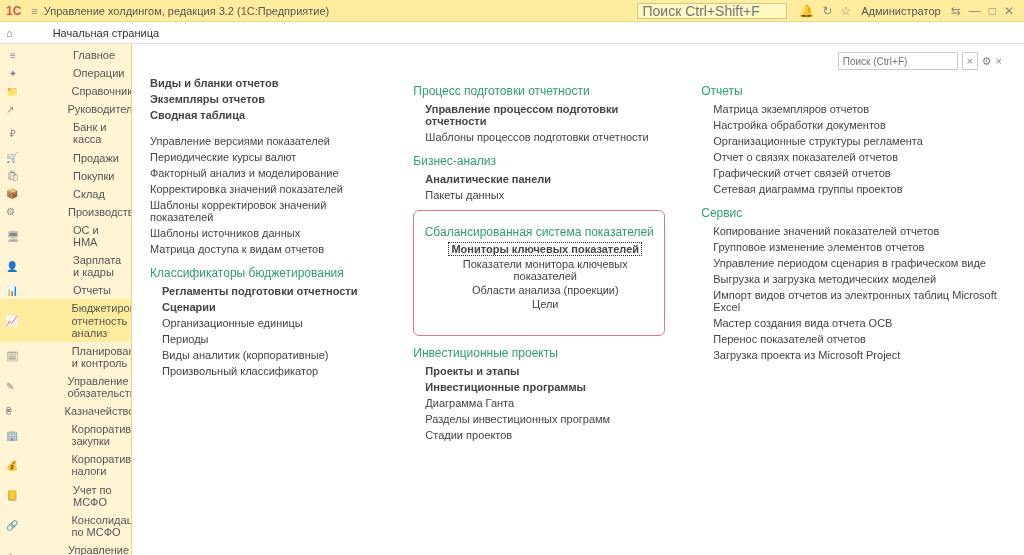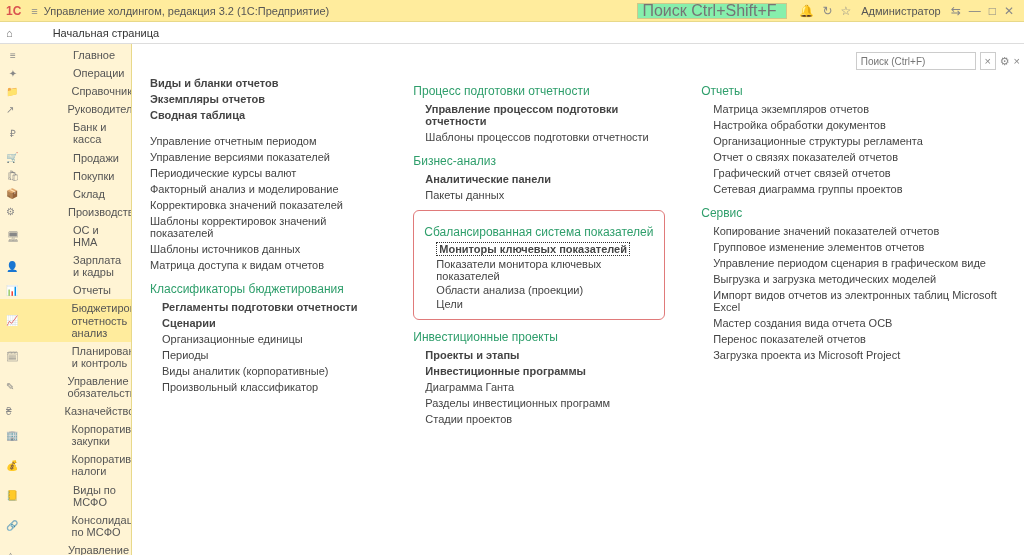--- a/index.html
+++ b/index.html
@@ -2,45 +2,45 @@
 <html><head>
 <meta charset="utf-8">
 <style>
 * { box-sizing: border-box; margin: 0; padding: 0; }
 body { font-family: Arial, sans-serif; font-size: 11px; color: #333; background: #fff; width: 1024px; height: 555px; overflow: hidden; }
 .titlebar { height: 22px; background: #ffec9d; display: flex; align-items: center; padding: 0 6px; border-bottom: 1px solid #e8d98a; }
 .logo { color: #d9534f; font-weight: bold; font-size: 12px; margin-right: 4px; }
 .burger { color: #888; margin: 0 6px; cursor: pointer; }
 .titlebar-title { flex: 0 0 auto; color: #555; }
 .titlebar-spacer { flex: 1; }
-.topsearch { width: 150px; height: 16px; border: 1px solid #d0c88a; background: #86efac; font-size: 16px; padding: 0 4px; margin-right: 8px; }
+.topsearch { width: 150px; height: 16px; border: 1px solid #d0c88a; background: #fef9c3; font-size: 14px; padding: 0 4px; margin-right: 8px; }
 .titlebar-icon { color: #888; margin: 0 4px; cursor: pointer; font-size: 12px; }
 .titlebar-admin { color: #555; margin: 0 6px; }
 .tabbar { height: 22px; background: #fff; border-bottom: 1px solid #ddd; display: flex; align-items: center; padding: 0 6px; }
 .tab-home-icon { margin-right: 4px; color: #777; }
 .tab-home { color: #333; font-size: 11px; padding-left: 36px; }
 .main { display: flex; height: 511px; }
 .sidebar { width: 132px; background: #fff4d4; border-right: 1px solid #e8d98a; overflow-y: auto; padding: 2px 0; }
 .sidebar-item { display: flex; align-items: center; padding: 3px 6px; cursor: pointer; color: #555; line-height: 1.1; }
 .sidebar-item.active { background: #ffec9d; }
 .sidebar-item .sicon { width: 14px; text-align: center; margin-right: 5px; color: #888; font-size: 10px; }
 .sidebar-item .slabel { flex: 1; padding-left: 48px; }
 .content { flex: 1; position: relative; padding: 12px 18px; overflow: auto; }
-.content-topbar { position: absolute; top: 8px; right: 4px; display: flex; align-items: center; gap: 4px; }
+.content-topbar { position: absolute; top: 8px; right: 22px; display: flex; align-items: center; gap: 4px; }
 .content-search { width: 120px; height: 18px; border: 1px solid #ccc; font-size: 10px; padding: 0 4px; }
 .content-search-clear { border: 1px solid #ccc; width: 16px; height: 18px; display:flex; align-items:center; justify-content:center; color:#888; cursor:pointer; }
 .content-gear { color: #888; cursor: pointer; }
 .content-close { color: #888; cursor: pointer; }
 .cols { display: flex; gap: 36px; margin-top: 20px; }
 .col { display: flex; flex-direction: column; gap: 2px; }
 .heading { color: #2e9e6b; font-weight: normal; font-size: 12px; margin-top: 8px; margin-bottom: 2px; cursor: pointer; }
 .link { color: #444; font-size: 11px; padding: 1px 0; cursor: pointer; }
 .link.bold { font-weight: bold; }
 .link.indent { padding-left: 12px; }
-.highlight-box { border: 1px solid #e07a7a; border-radius: 6px; padding: 6px 10px 8px; margin-top: 6px; }
+.highlight-box { border: 1px solid #e07a7a; border-radius: 6px; padding: 6px 10px 24px; margin-top: 6px; text-align: center; }
 .selected-link { border: 1px dotted #333; padding: 0 2px; display: inline-block; }
 </style>
 </head>
 <body>
 
 <div class="titlebar">
   <span class="logo">1С</span>
   <span class="burger">≡</span>
   <span class="titlebar-title">Управление холдингом, редакция 3.2  (1С:Предприятие)</span>
   <span class="titlebar-spacer"></span>
@@ -129,21 +129,21 @@
       <div class="sidebar-item">
         <span class="sicon">🏢</span>
         <span class="slabel">Корпоративные закупки</span>
       </div>
       <div class="sidebar-item">
         <span class="sicon">💰</span>
         <span class="slabel">Корпоративные налоги</span>
       </div>
       <div class="sidebar-item">
         <span class="sicon">📒</span>
-        <span class="slabel">Виды по МСФО</span>
+        <span class="slabel">Учет по МСФО</span>
       </div>
       <div class="sidebar-item">
         <span class="sicon">🔗</span>
         <span class="slabel">Консолидация по МСФО</span>
       </div>
       <div class="sidebar-item">
         <span class="sicon">⚠</span>
         <span class="slabel">Управление рисками</span>
       </div>
       <div class="sidebar-item">
@@ -160,21 +160,20 @@
       <span class="content-gear">⚙</span>
       <span class="content-close">×</span>
     </div>
 
     <div class="cols">
       <div class="col" id="col1">
           <div class="link bold">Виды и бланки отчетов</div>
           <div class="link bold">Экземпляры отчетов</div>
           <div class="link bold">Сводная таблица</div>
           <div style="height: 8px;"></div>
-          <div class="link">Управление отчетным периодом</div>
           <div class="link">Управление версиями показателей</div>
           <div class="link">Периодические курсы валют</div>
           <div class="link">Факторный анализ и моделирование</div>
           <div class="link">Корректировка значений показателей</div>
           <div class="link">Шаблоны корректировок значений показателей</div>
           <div class="link">Шаблоны источников данных</div>
           <div class="link">Матрица доступа к видам отчетов</div>
           <div class="heading">Классификаторы бюджетирования</div>
           <div class="link bold indent">Регламенты подготовки отчетности</div>
           <div class="link bold indent">Сценарии</div>

